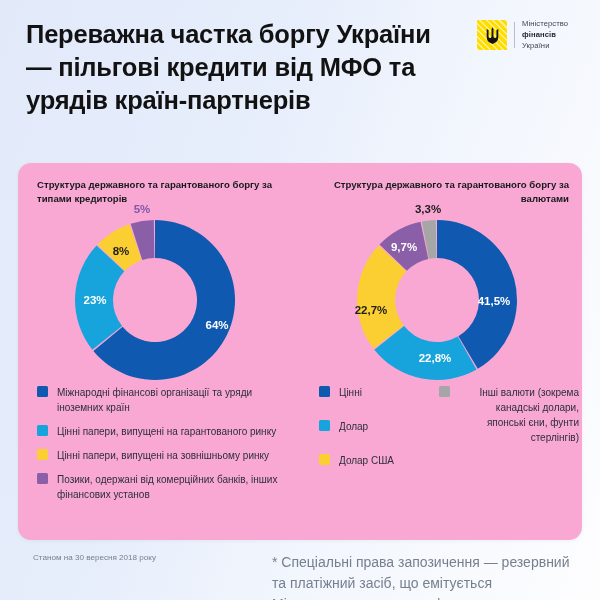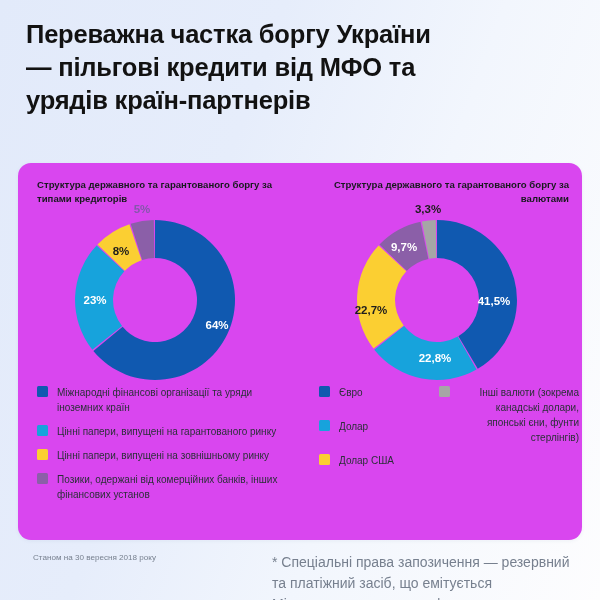--- a/index.html
+++ b/index.html
@@ -29,21 +29,21 @@
     background:repeating-linear-gradient(45deg, rgba(255,255,255,.55) 0 1.5px, rgba(255,255,255,0) 1.5px 4.5px);
   }
   #logo-mark svg { position:relative; z-index:2; }
   #logo-divider { width:1px; height:26px; background:#b8bcc4; }
   #logo-text { font-size:7.6px; line-height:1.42; color:#3f4452; letter-spacing:.1px; }
   #logo-text .bold { font-weight:bold; color:#22262f; }
 
   
   #card {
     position:absolute; left:18px; top:163px; width:564px; height:377px;
-    background:#d946ef; border-radius:13px;
+    background:#f9a8d4; border-radius:13px;
     box-shadow:0 1px 4px rgba(30,60,120,.06);
   }
   .panel { position:absolute; top:0; width:282px; height:377px; }
   #panel-left  { left:0px; }
   #panel-right { left:282px;text-align:right; }
 
   .panel-title {
     position:absolute; left:19px; top:15px; width:250px;
     font-size:9.6px; font-weight:bold; line-height:1.42; color:#17191d;
   }
@@ -80,20 +80,34 @@
     position:absolute; left:272px; top:0; width:300px;
     font-size:14px; line-height:1.50; color:#77808f;
   }
 </style>
 </head>
 <body>
 
 <div id="header">
   <div id="title">Переважна частка боргу України — пільгові кредити від МФО та урядів країн-партнерів</div>
 
+  <div id="logo">
+    <div id="logo-mark">
+      <div class="hatch"></div>
+      <svg width="15" height="19" viewBox="0 0 15 19" aria-hidden="true">
+        <path d="M7.5 1.2 L8.45 3.0 L8.45 10.0 C8.45 11.3 9.1 12.1 10.0 12.1 C10.85 12.1 11.45 11.4 11.45 10.2 L11.45 4.0 L13.3 3.0 L13.3 11.0 C13.3 14.2 11.6 16.4 9.3 17.0 L7.5 18.0 L5.7 17.0 C3.4 16.4 1.7 14.2 1.7 11.0 L1.7 3.0 L3.55 4.0 L3.55 10.2 C3.55 11.4 4.15 12.1 5.0 12.1 C5.9 12.1 6.55 11.3 6.55 10.0 L6.55 3.0 Z" fill="#141414"></path>
+      </svg>
+    </div>
+    <div id="logo-divider"></div>
+    <div id="logo-text">
+      <div>Міністерство</div>
+      <div class="bold">фінансів</div>
+      <div>України</div>
+    </div>
+  </div>
 </div>
 
 <div id="card">
 
   <div class="panel" id="panel-left">
     <div class="panel-title">Структура державного та гарантованого боргу за типами кредиторів</div>
 
     <div class="donut-wrap">
       <svg width="244" height="178" viewBox="0 0 244 178">
         <g transform="translate(118,97)">
@@ -157,21 +171,21 @@
         <text class="slice-label dark" x="52" y="111" text-anchor="middle">22,7%</text>
         <text class="slice-label inside" x="85" y="48" text-anchor="middle">9,7%</text>
         <text class="slice-label dark" x="109" y="10" text-anchor="middle">3,3%</text>
       </svg>
     </div>
 
     <div class="legend">
       <div class="legend-col" id="legend-right-col1">
         <div class="legend-item">
           <span class="legend-swatch" style="background:#1059B0"></span>
-          <span class="legend-text">Євро</span>
+          <span class="legend-text">Цінні</span>
         </div>
         <div class="legend-item">
           <span class="legend-swatch" style="background:#17A3DC"></span>
           <span class="legend-text">Долар</span>
         </div>
         <div class="legend-item">
           <span class="legend-swatch" style="background:#FBCF32"></span>
           <span class="legend-text">Долар США</span>
         </div>
       </div>

